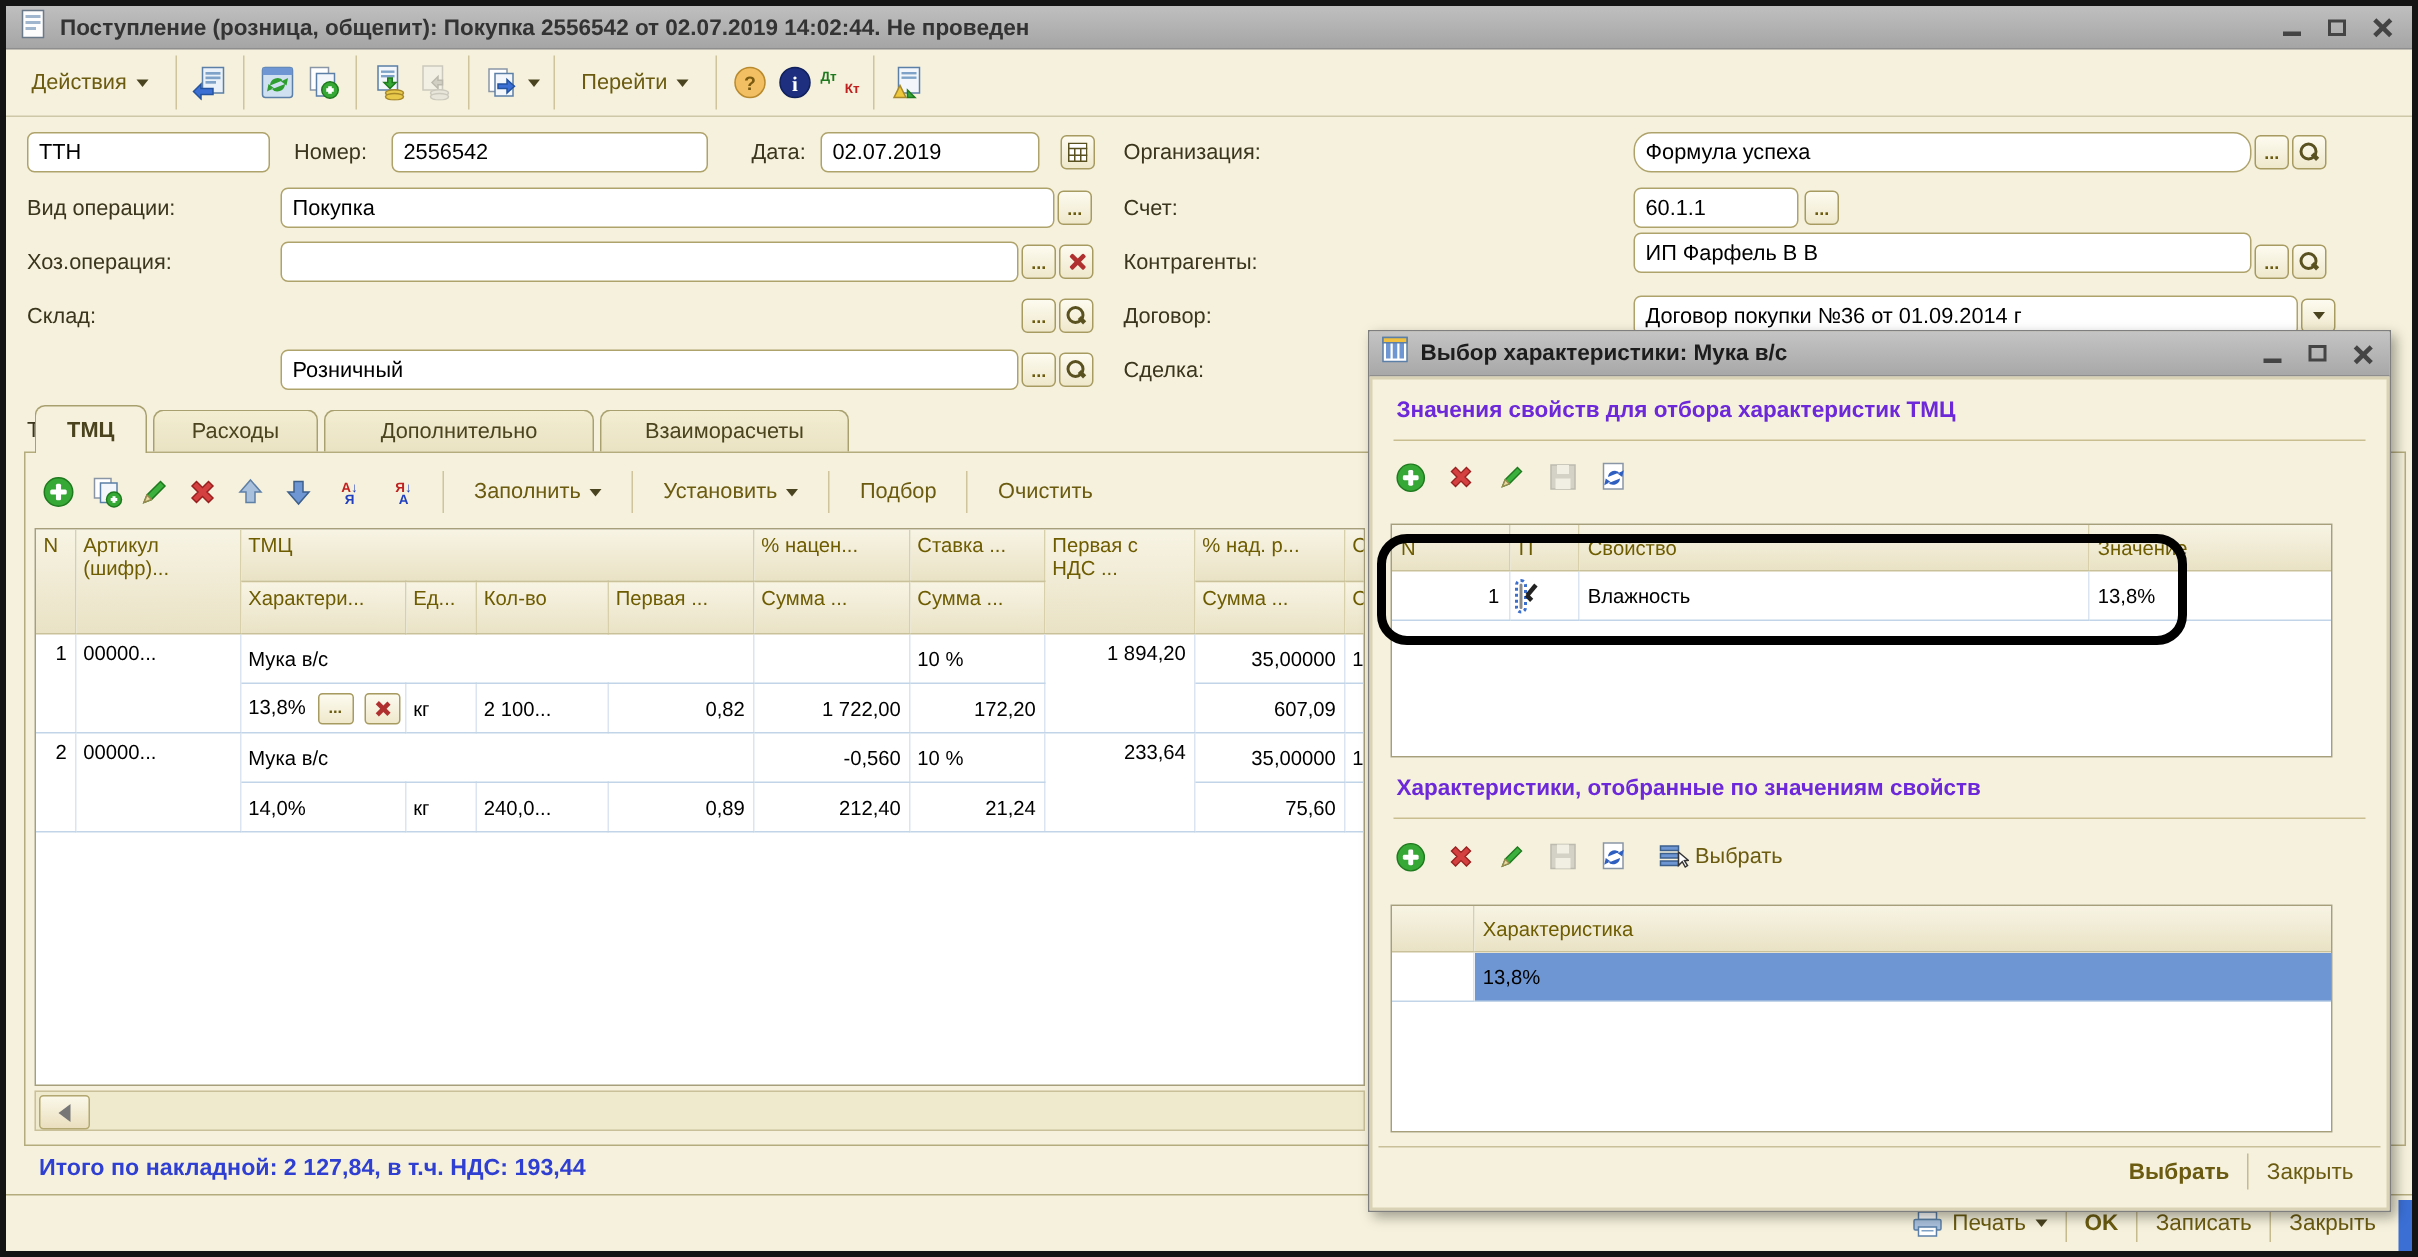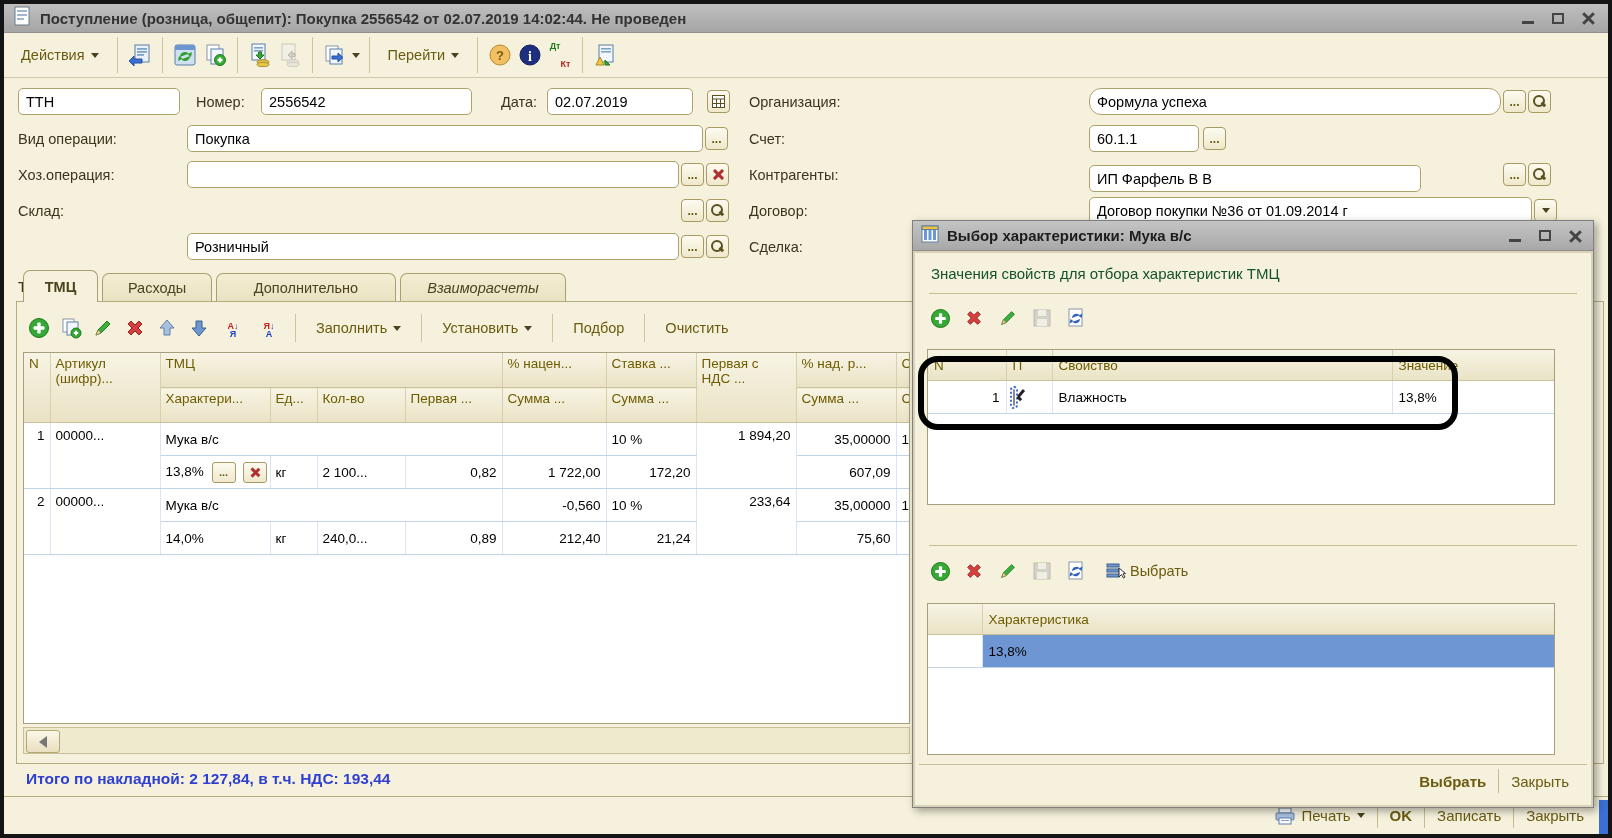--- a/index.html
+++ b/index.html
@@ -76,21 +76,21 @@
   .bbtn{display:flex;align-items:center;gap:6px;color:#6B5B10;font-size:15px;padding:4px 10px;white-space:nowrap;}
   .bbtn.bold{font-weight:bold;}
   .bsep{width:1px;height:24px;background:#C5BB8F;}
   
   .dialog{left:908px;top:216px;width:682px;height:588px;background:#F5F1DC;border:1px solid #7F7F7F;
     box-shadow:3px 3px 8px rgba(0,0,0,.35);z-index:40;box-sizing:border-box;}
   .dlg-title{height:30px;display:flex;align-items:center;gap:8px;padding:0 8px;
     background:linear-gradient(#C4C4C4,#A8A8A8);border-bottom:1px solid #8E8E8E;box-sizing:border-box;}
   .dlg-title .ttl{font-size:15px;font-weight:bold;color:#1d1d1d;flex:1;white-space:nowrap;overflow:hidden;}
   .dlg-body{position:absolute;left:0;right:0;top:30px;bottom:0;border:2px solid #D9D2B4;box-sizing:border-box;}
-  .sectitle{font-size:15px;font-weight:normal;color:#14532d;white-space:nowrap;text-align:right;}
+  .sectitle{font-size:15px;font-weight:bold;color:#6d28d9;white-space:nowrap;text-align:right;}
   .sechr{height:1px;background:#C9BE8F;}
   table.dgrid{border-collapse:collapse;table-layout:fixed;width:100%;font-size:13.5px;background:#fff;}
   table.dgrid th{background:linear-gradient(#F8F4E4,#E9E2C5);color:#6E5C00;font-weight:normal;
     border-right:1px solid #D8D0AB;border-bottom:1px solid #C9C19A;padding:3px 6px;text-align:left;height:24px;white-space:nowrap;overflow:hidden;}
   table.dgrid td{border-right:1px solid #DAE5F1;border-bottom:1px solid #C2D5E8;padding:2px 6px;height:28px;white-space:nowrap;overflow:hidden;color:#000;}
   .dtblwrap{position:absolute;background:#fff;border:1px solid #A79F7B;overflow:hidden;box-sizing:border-box;}
   .checkbox{width:17px;height:17px;background:#fff;border:1px solid #8A8A8A;border-radius:2px;position:relative;
     outline:2px dotted #3B6FCE;outline-offset:1px;margin:0 auto;}
   .checkbox .chk{position:absolute;left:3px;top:7px;width:5px;height:2.6px;background:#222;transform:rotate(45deg);}
   .checkbox .chk2{position:absolute;left:5px;top:5px;width:9px;height:2.6px;background:#222;transform:rotate(-50deg);transform-origin:left bottom;}
@@ -203,21 +203,21 @@
           <circle cx="12" cy="12" r="10" fill="#F2C063" stroke="#B98A2E"></circle>
           <text x="12" y="17" text-anchor="middle" font-size="13" font-weight="bold" fill="#7A5A10" font-family="Liberation Sans,sans-serif">?</text>
         </svg>
     </span>
     <span class="icon">
       <svg width="24" height="24" viewBox="0 0 24 24">
           <circle cx="12" cy="12" r="10" fill="#1D2F7E" stroke="#10205C"></circle>
           <text x="12" y="17.5" text-anchor="middle" font-size="14" font-weight="bold" fill="#fff" font-family="Liberation Serif,serif">i</text>
         </svg>
     </span>
-    <span class="icon" style="flex-direction:row;line-height:10px;">
+    <span class="icon" style="flex-direction:column;line-height:10px;">
       <span class="ico-letter" style="color:#1F7A1F;align-self:flex-start;">Дт</span>
       <span class="ico-letter" style="color:#C02020;align-self:flex-end;">Кт</span>
     </span>
     <span class="vsep"></span>
     <span class="icon">
       <svg width="24" height="24" viewBox="0 0 24 24">
           <rect x="6" y="2" width="14" height="17" fill="#F3F7FB" stroke="#5B7FA6"></rect>
           <rect x="8" y="5" width="10" height="1.6" fill="#7FA3C8"></rect>
           <rect x="8" y="8" width="10" height="1.6" fill="#7FA3C8"></rect>
           <path d="M3 22 L11 22 L7 14 Z" fill="#EFC93C" stroke="#A8892A"></path>
@@ -279,21 +279,21 @@
         <i></i>
         <b></b>
       </span>
     </div>
 
   <div class="abs lbl" style="left:745px;top:127px;">Счет:</div>
   <div class="abs inp" style="left:1085px;top:121px;width:110px;">60.1.1</div>
   <div class="abs sbtn" style="left:1199px;top:123px;width:23px;">...</div>
 
   <div class="abs lbl" style="left:745px;top:163px;">Контрагенты:</div>
-  <div class="abs inp" style="left:1085px;top:161px;width:332px;">ИП Фарфель В В</div>
+  <div class="abs inp" style="left:1085px;top:151px;width:412px;">ИП Фарфель В В</div>
   <div class="abs sbtn" style="left:1499px;top:159px;width:23px;">...</div>
   <div class="abs sbtn" style="left:1524px;top:159px;width:23px;">
       <span class="mag">
         <i></i>
         <b></b>
       </span>
     </div>
 
   <div class="abs lbl" style="left:745px;top:199px;">Договор:</div>
   <div class="abs inp" style="left:1085px;top:193px;width:443px;">Договор покупки №36 от 01.09.2014 г</div>
@@ -305,21 +305,21 @@
 
   <div class="tab active" style="left:19px;top:266px;width:75px;height:32px;">
       <span>ТМЦ</span>
     </div>
   <div class="tab" style="left:98px;top:269px;width:110px;height:29px;">
       <span>Расходы</span>
     </div>
   <div class="tab" style="left:212px;top:269px;width:180px;height:29px;">
       <span>Дополнительно</span>
     </div>
-  <div class="tab" style="left:396px;top:269px;width:166px;height:29px;font-style:italic;">
+  <div class="tab" style="left:396px;top:269px;width:166px;height:29px;">
       <span>Взаиморасчеты</span>
     </div>
   <div class="abs tabpanel"></div>
 
   <div class="abs" style="left:22px;top:306px;width:870px;height:36px;display:flex;align-items:center;gap:6px;">
     <span class="icon">
       <svg width="22" height="22" viewBox="0 0 22 22">
           <circle cx="11" cy="11" r="9.5" fill="#35A835" stroke="#1F7A1F"></circle>
           <rect x="5.5" y="9.3" width="11" height="3.4" rx="1" fill="#fff"></rect>
           <rect x="9.3" y="5.5" width="3.4" height="11" rx="1" fill="#fff"></rect>
@@ -585,20 +585,21 @@
               <td>
                 <span class="checkbox"><span class="chk"></span><span class="chk2"></span></span>
               </td>
               <td>Влажность</td>
               <td>13,8%</td>
             </tr>
           </tbody>
         </table>
       </div>
 
+      <div class="abs sectitle" style="left:16px;top:264px;">Характеристики, отобранные по значениям свойств</div>
       <div class="abs sechr" style="left:14px;right:14px;top:292px;"></div>
 
       <div class="abs" style="left:12px;top:300px;height:36px;display:flex;align-items:center;gap:8px;">
         <span class="icon">
           <svg width="21" height="21" viewBox="0 0 22 22">
               <circle cx="11" cy="11" r="9.5" fill="#35A835" stroke="#1F7A1F"></circle>
               <rect x="5.5" y="9.3" width="11" height="3.4" rx="1" fill="#fff"></rect>
               <rect x="9.3" y="5.5" width="3.4" height="11" rx="1" fill="#fff"></rect>
             </svg>
         </span>

